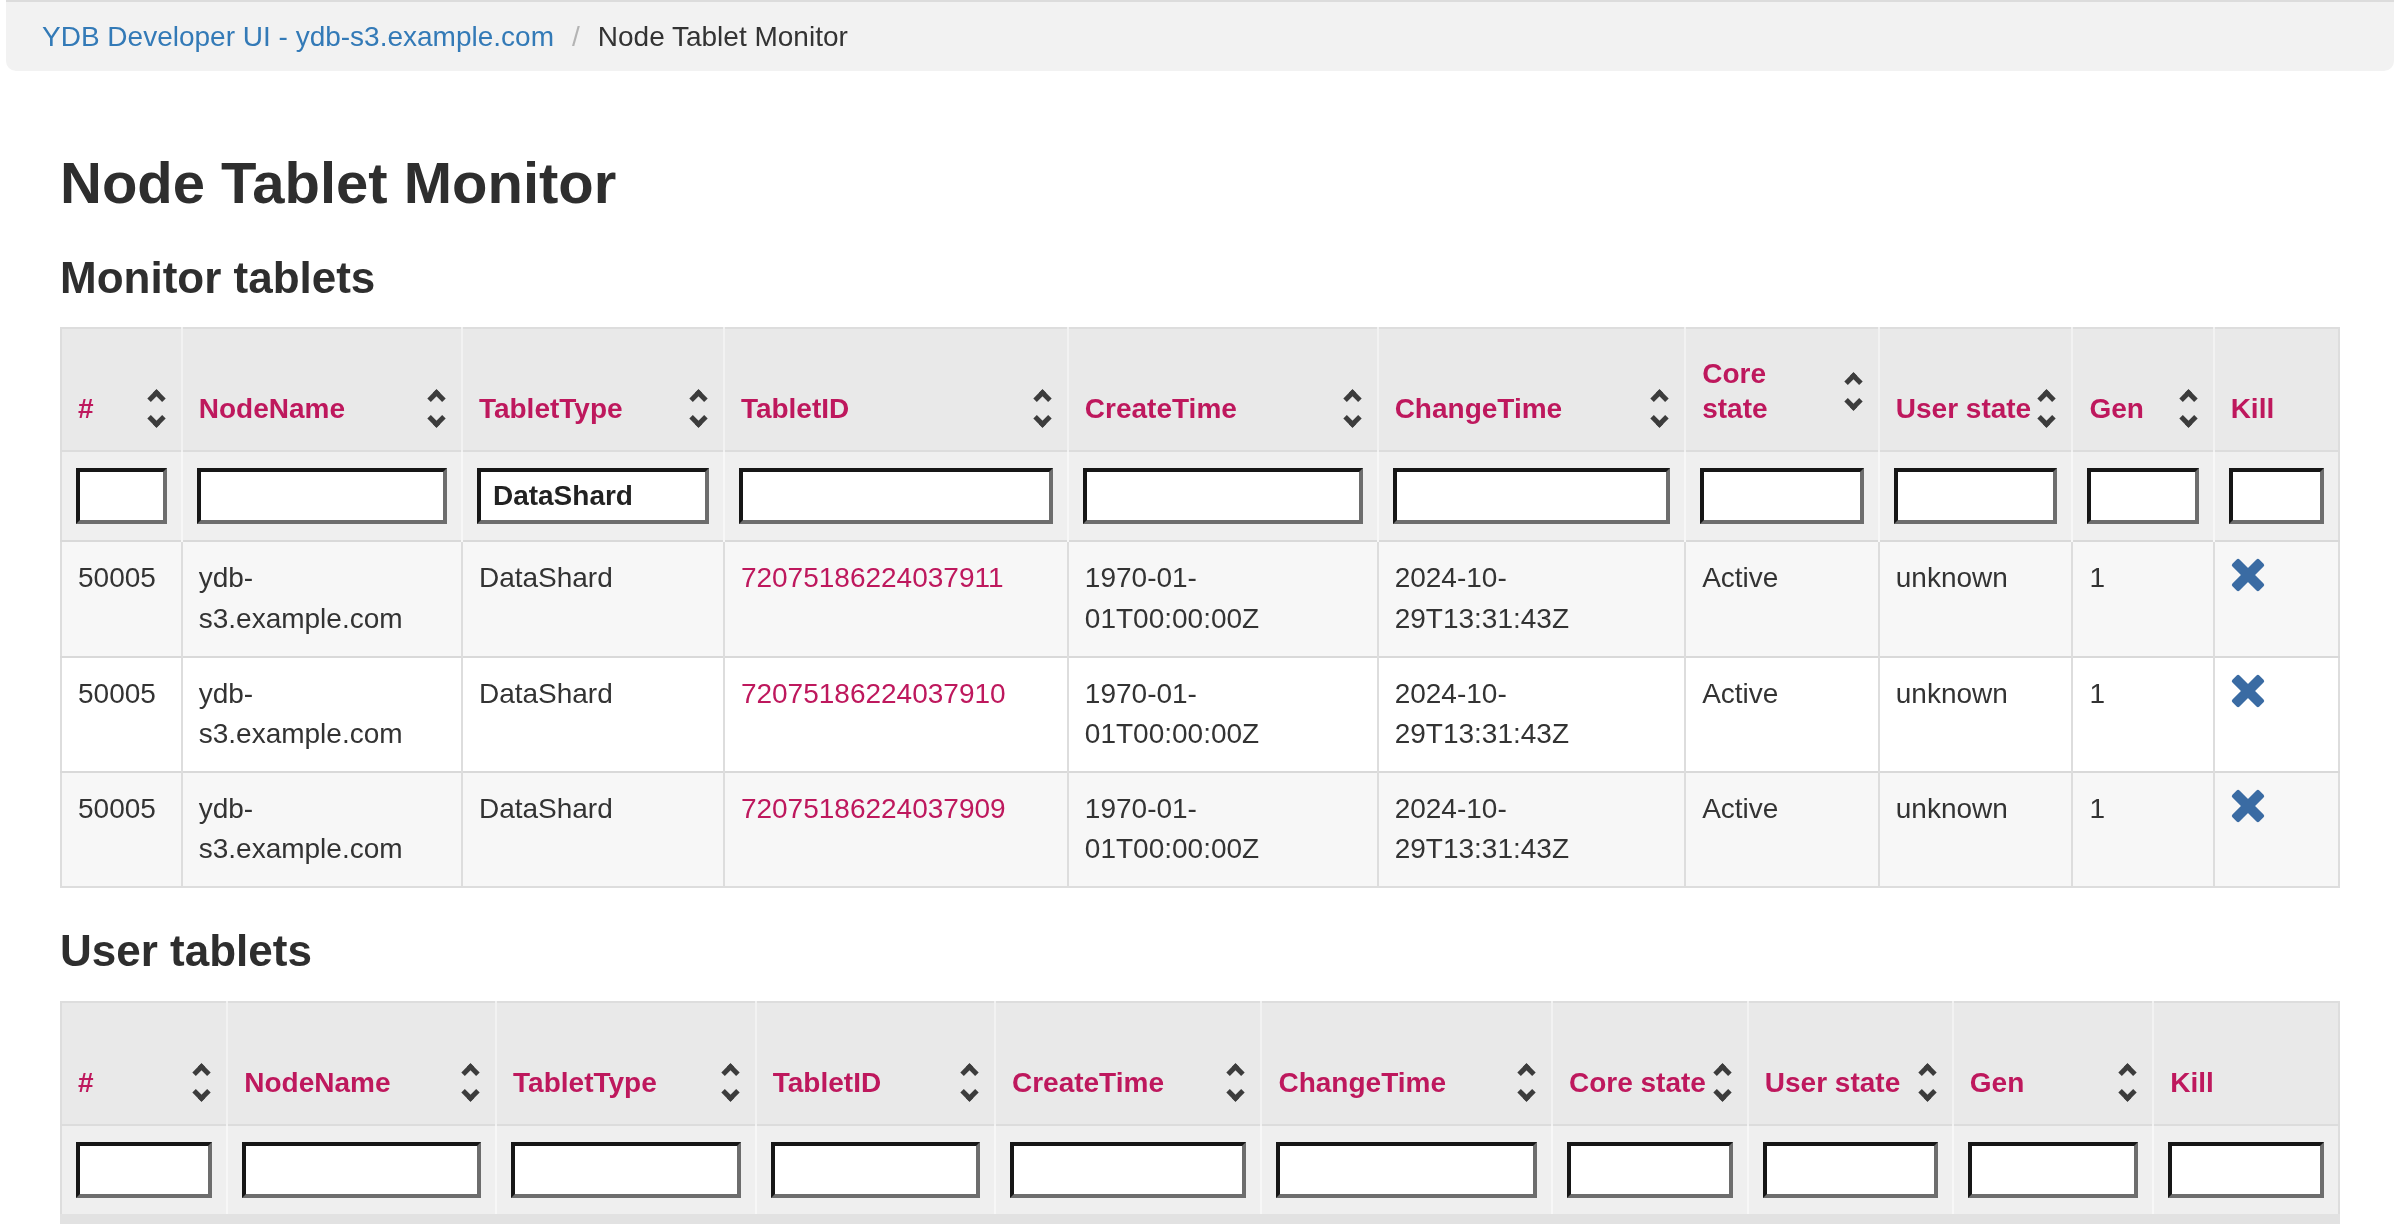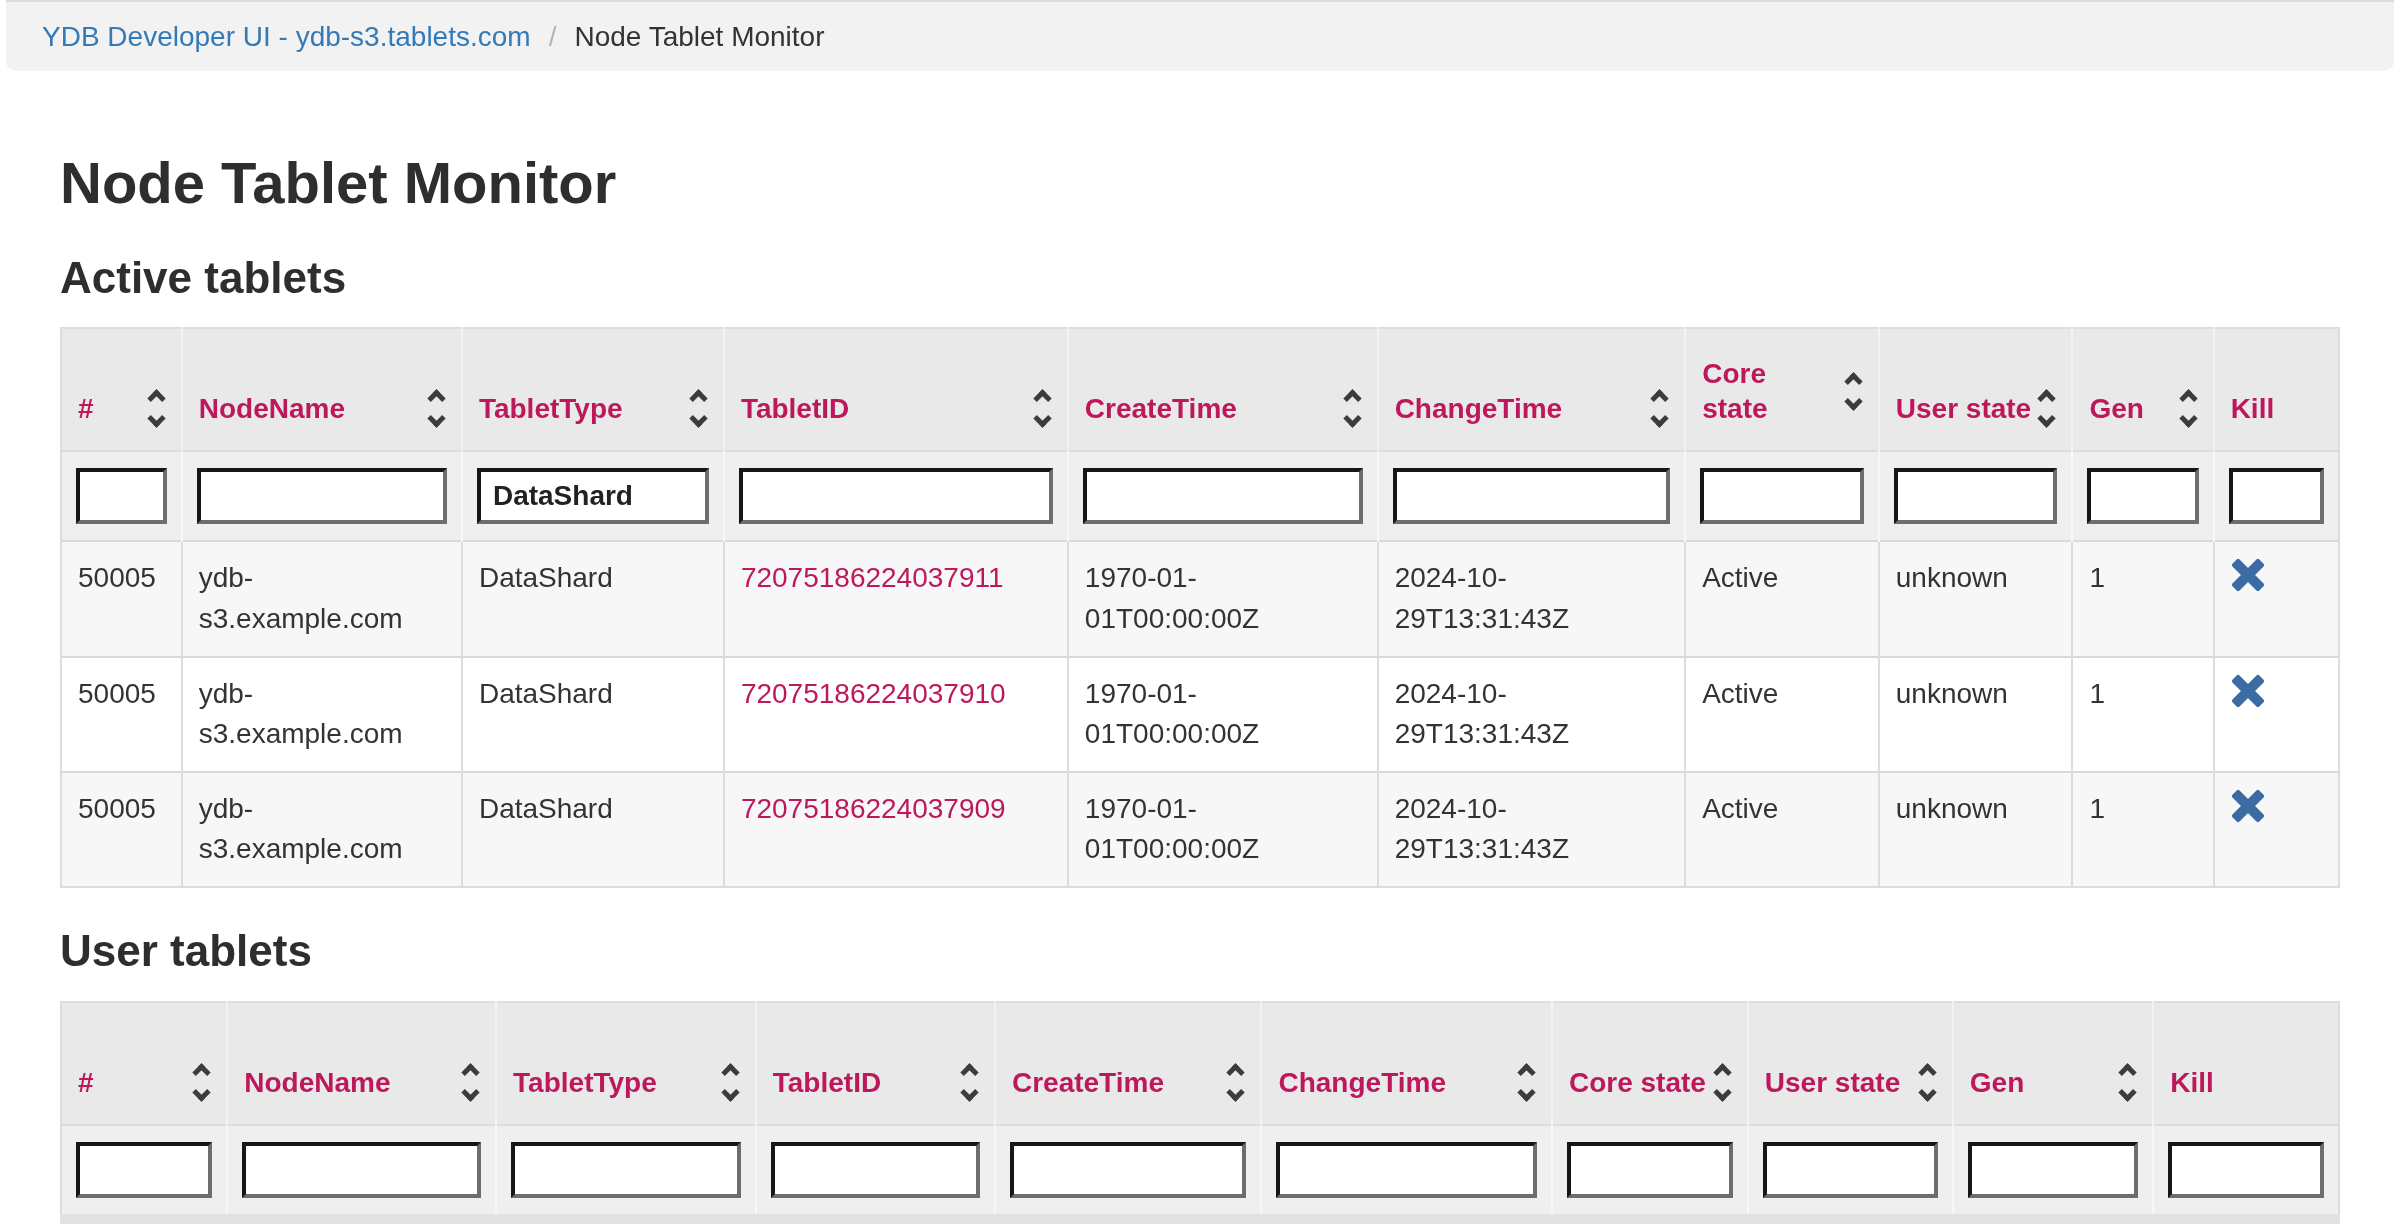--- a/index.html
+++ b/index.html
@@ -87,29 +87,29 @@
     content: ""; position: absolute; left: 50%; top: 50%;
     width: 38px; height: 10px; background: #3a6ba3; border-radius: 2px;
   }
   .kill-x::before { transform: translate(-50%,-50%) rotate(45deg); }
   .kill-x::after  { transform: translate(-50%,-50%) rotate(-45deg); }
 </style>
 </head>
 <body>
 
 <nav class="breadcrumb">
-  <a href="#">YDB Developer UI - ydb-s3.tablets.com</a>
+  <a href="#">YDB Developer UI - ydb-s3.example.com</a>
   <span class="sep">/</span>
   <span class="current">Node Tablet Monitor</span>
 </nav>
 
 <main class="content">
   <h1>Node Tablet Monitor</h1>
 
-  <h2>Active tablets</h2>
+  <h2>Monitor tablets</h2>
 
   <table class="tablets active">
     <colgroup>
       <col style="width:5.3%">
         <col style="width:12.3%">
         <col style="width:11.5%">
         <col style="width:15.1%">
       <col style="width:13.6%">
         <col style="width:13.5%">
         <col style="width:8.5%">

